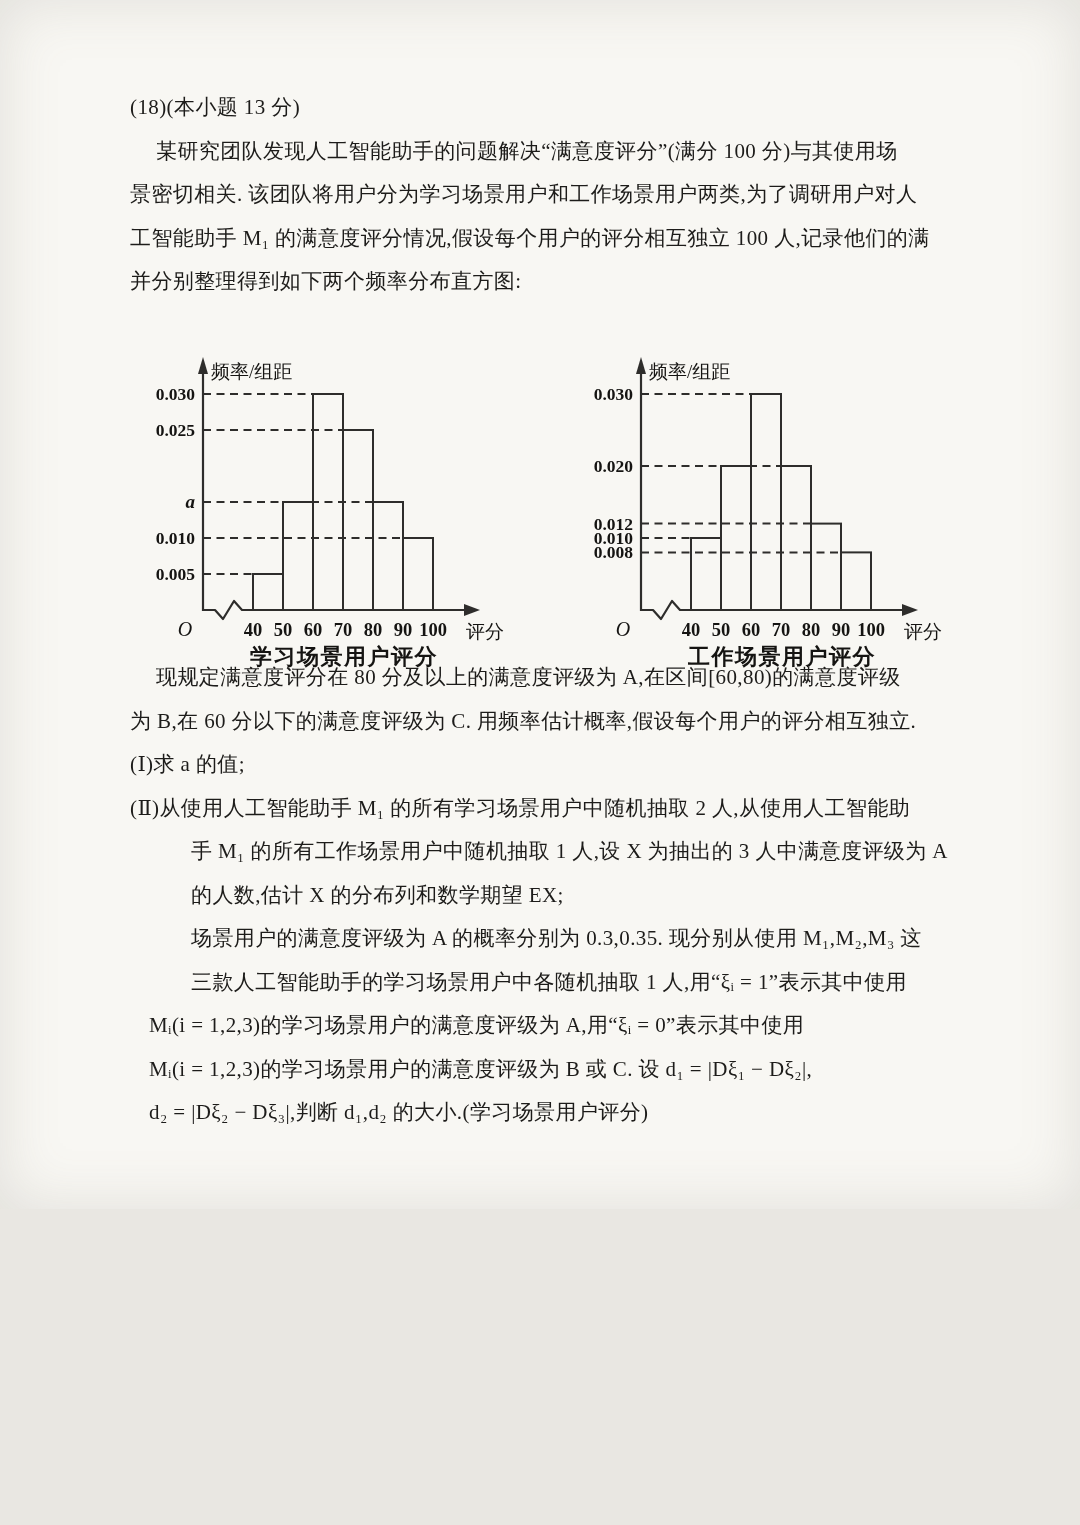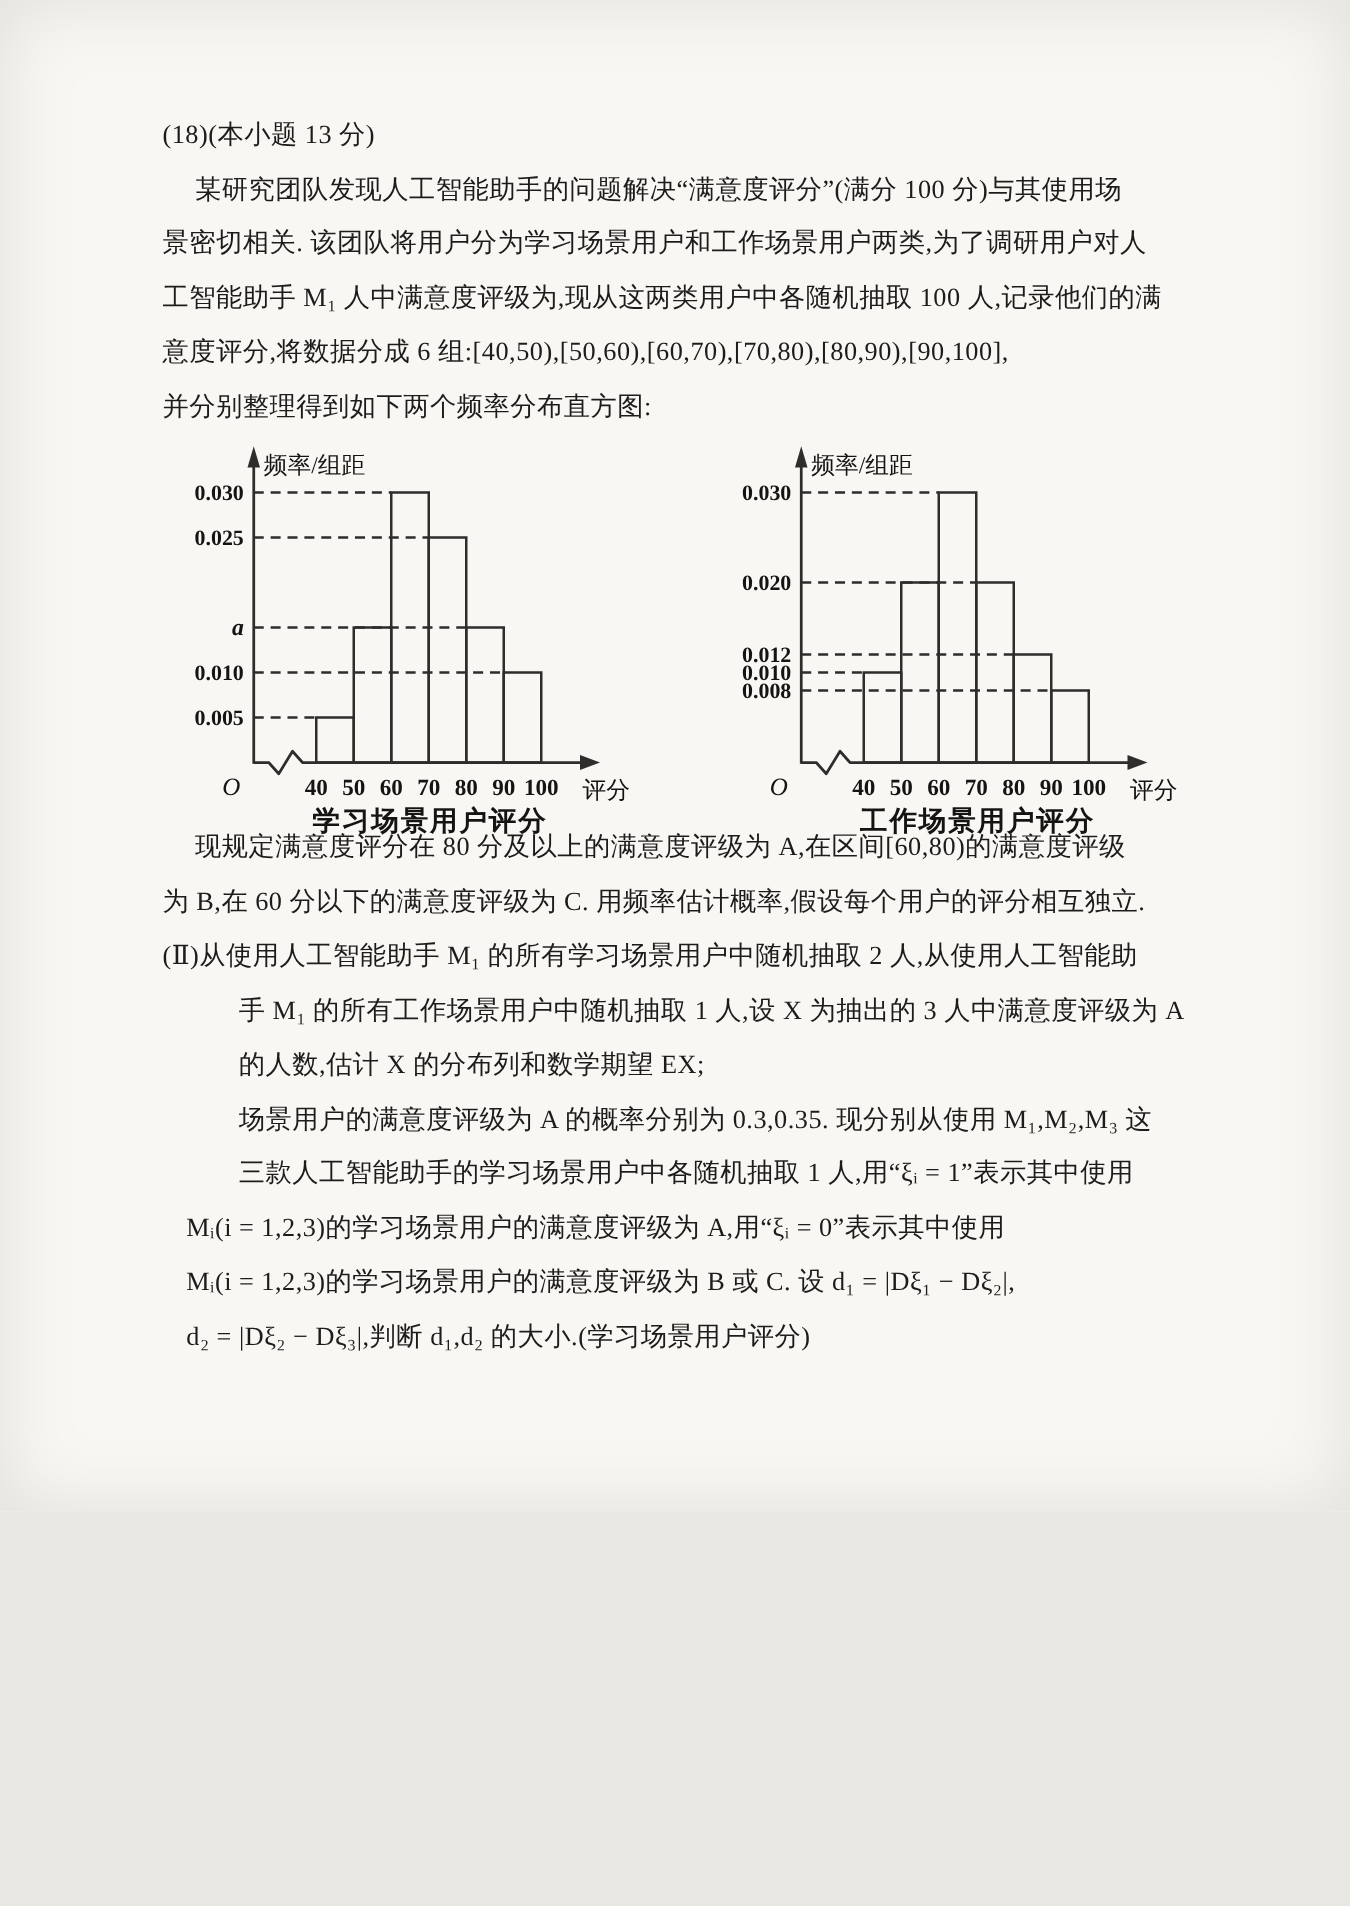--- a/index.html
+++ b/index.html
@@ -35,22 +35,21 @@
 </style>
 </head>
 <body>
 
 <div class="page">
 
   <div class="tblock" id="blockA">
     <div class="line">(18)(本小题 13 分)</div>
     <div class="line ind">某研究团队发现人工智能助手的问题解决“满意度评分”(满分 100 分)与其使用场</div>
     <div class="line">景密切相关. 该团队将用户分为学习场景用户和工作场景用户两类,为了调研用户对人</div>
-    <div class="line">工智能助手 M₁ 人中满意度评级为,现从这两类用户中各随机抽取 100 人,记录他们的满</div>
-    <div class="line">意度评分,将数据分成 6 组:[40,50),[50,60),[60,70),[70,80),[80,90),[90,100],</div>
+    <div class="line">工智能助手 M₁ 的满意度评分情况,假设每个用户的评分相互独立 100 人,记录他们的满</div>
     <div class="line">并分别整理得到如下两个频率分布直方图:</div>
   </div>
 
   <div class="chart" id="c0"><svg viewBox="0 0 440 330" width="440" height="330">
         <line x1="55" y1="263" x2="55" y2="22" class="ax"></line>
         <polygon points="50,26 60,26 55,9" class="solid"></polygon>
         <path d="M 55 262 h12 l8 9 l11 -18 l8 9 H 318" class="ax"></path>
         <polygon points="316,256 316,268 332,262" class="solid"></polygon>
         <line x1="55" y1="46" x2="165" y2="46" class="dash"></line>
         <text x="47" y="52" class="yt">0.030</text>
@@ -110,20 +109,21 @@
         <text x="285" y="288" class="xt">100</text>
         <text x="37" y="288" class="ol">O</text>
         <text x="63" y="30" class="al">频率/组距</text>
         <text x="337" y="290" class="al mid">评分</text>
         <text x="196" y="316" class="ct">工作场景用户评分</text>
       </svg></div>
 
   <div class="tblock" id="blockB">
     <div class="line ind">现规定满意度评分在 80 分及以上的满意度评级为 A,在区间[60,80)的满意度评级</div>
     <div class="line">为 B,在 60 分以下的满意度评级为 C. 用频率估计概率,假设每个用户的评分相互独立.</div>
+    <div class="line">(Ⅰ)求 a 的值;</div>
     <div class="line">(Ⅱ)从使用人工智能助手 M₁ 的所有学习场景用户中随机抽取 2 人,从使用人工智能助</div>
     <div class="line cont">手 M₁ 的所有工作场景用户中随机抽取 1 人,设 X 为抽出的 3 人中满意度评级为 A</div>
     <div class="line cont">的人数,估计 X 的分布列和数学期望 EX;</div>
     <div class="line cont">场景用户的满意度评级为 A 的概率分别为 0.3,0.35. 现分别从使用 M₁,M₂,M₃ 这</div>
     <div class="line cont">三款人工智能助手的学习场景用户中各随机抽取 1 人,用“ξᵢ = 1”表示其中使用</div>
     <div class="line cont2">Mᵢ(i = 1,2,3)的学习场景用户的满意度评级为 A,用“ξᵢ = 0”表示其中使用</div>
     <div class="line cont2">Mᵢ(i = 1,2,3)的学习场景用户的满意度评级为 B 或 C. 设 d₁ = |Dξ₁ − Dξ₂|,</div>
     <div class="line cont2">d₂ = |Dξ₂ − Dξ₃|,判断 d₁,d₂ 的大小.(学习场景用户评分)</div>
   </div>
 

